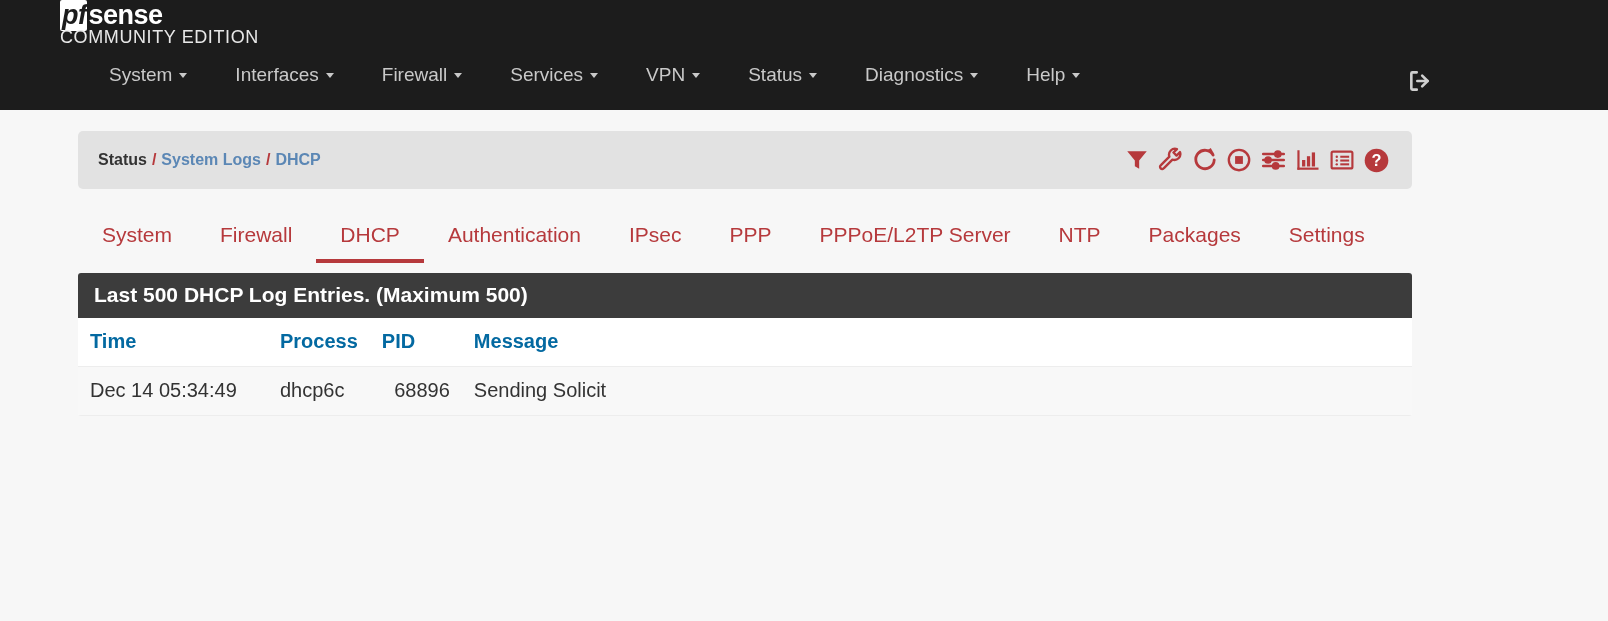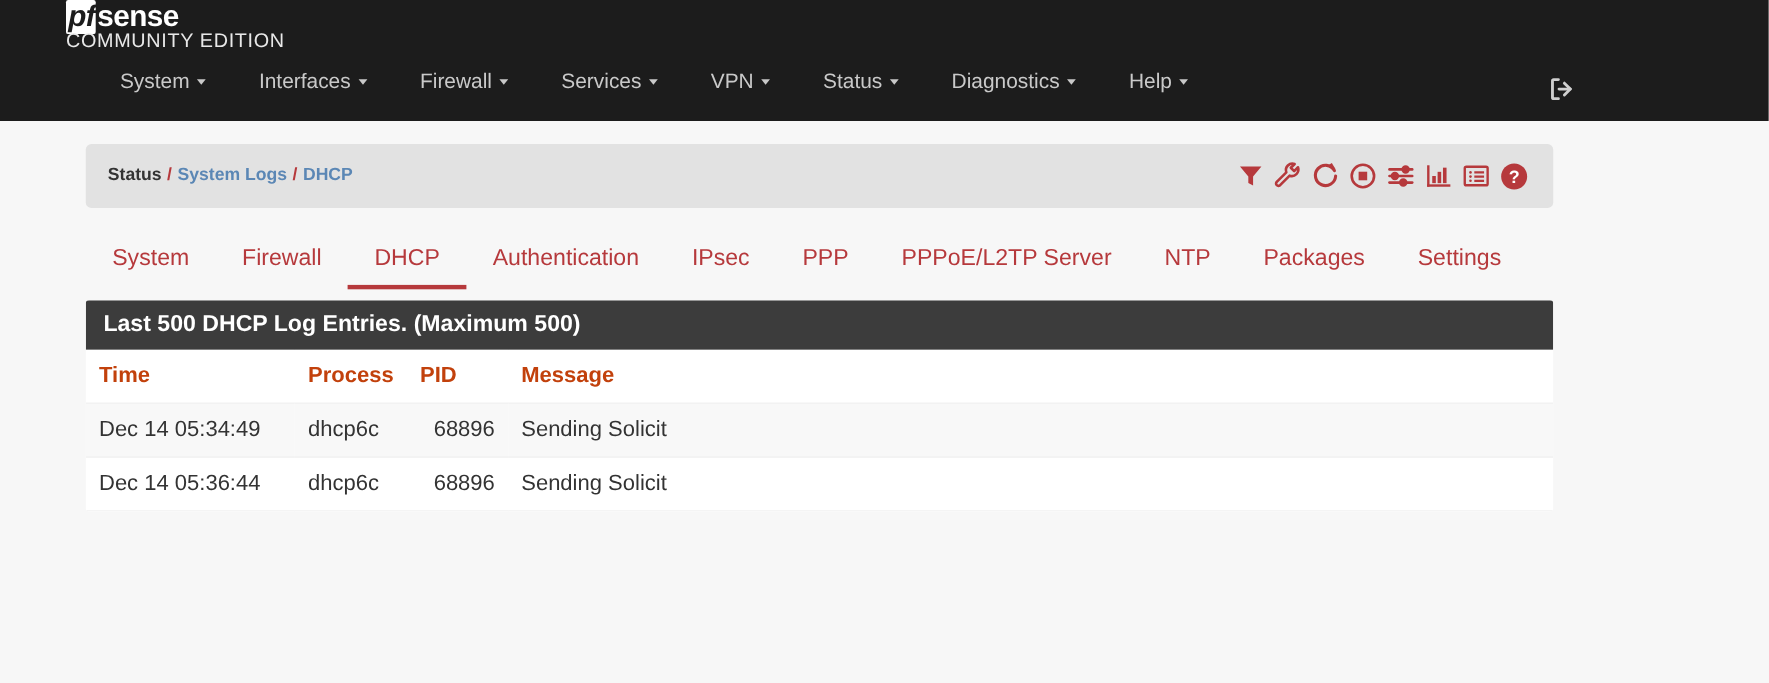--- a/index.html
+++ b/index.html
@@ -145,21 +145,21 @@
     border-collapse: collapse;
     font-size: 20px;
     color: #333333;
   }
   table.log th {
     text-align: left;
     font-weight: bold;
     padding: 12px 12px 13px 12px;
     background: #ffffff;
     border-bottom: 1px solid #ededed;
-    color: #c2410c;
+    color: #0369a1;
   }
   table.log td {
     padding: 12px 12px 13px 12px;
     border-bottom: 1px solid #ededed;
     white-space: nowrap;
   }
   table.log tbody tr:nth-child(odd)  { background: #f8f8f8; }
   table.log tbody tr:nth-child(even) { background: #ffffff; }
 
   th.col-time, td.col-time       { width: 190px; }
@@ -308,23 +308,17 @@
           <th class="col-msg">Message</th>
         </tr>
       </thead>
       <tbody>
         <tr>
           <td class="col-time">Dec 14 05:34:49</td>
           <td class="col-process">dhcp6c</td>
           <td class="col-pid">68896</td>
           <td class="col-msg">Sending Solicit</td>
         </tr>
-        <tr>
-          <td class="col-time">Dec 14 05:36:44</td>
-          <td class="col-process">dhcp6c</td>
-          <td class="col-pid">68896</td>
-          <td class="col-msg">Sending Solicit</td>
-        </tr>
       </tbody>
     </table>
   </div>
 
 </div>
 
 </body></html>

